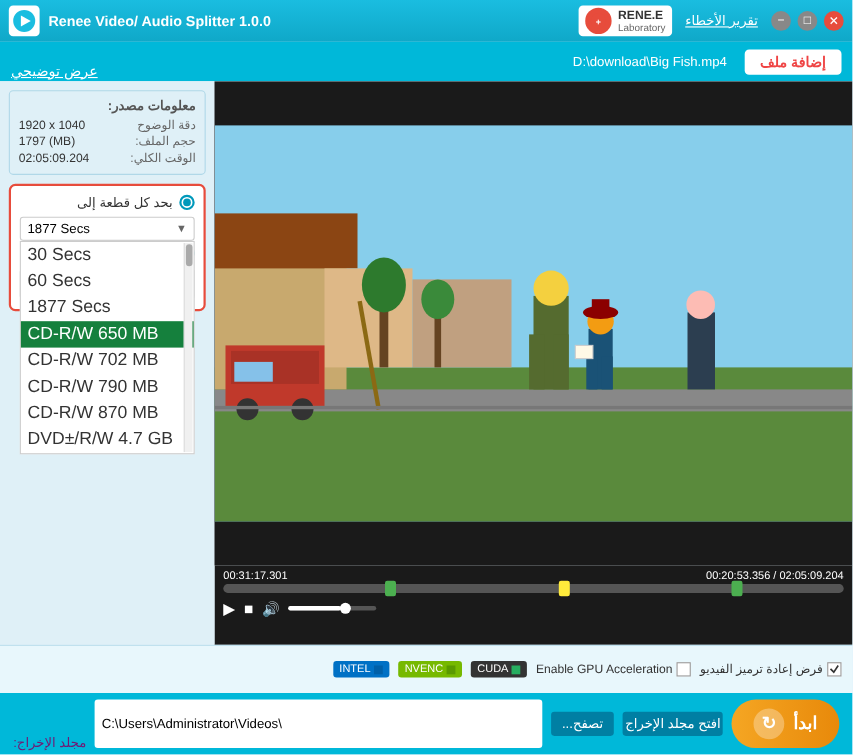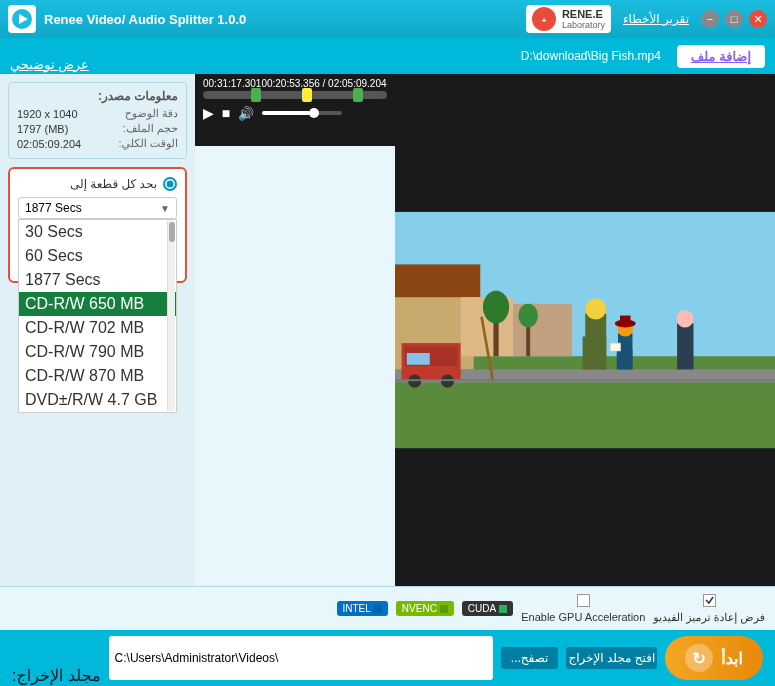--- a/index.html
+++ b/index.html
@@ -98,29 +98,28 @@
       background: #00b8d9;
       height: 36px;
       display: flex;
       align-items: center;
       padding: 0 10px;
       direction: rtl;
       gap: 16px;
     }
     .add-file-btn {
       background: white;
-      color: #8b5cf6;
+      color: #ef4444;
       border: none;
       border-radius: 4px;
       padding: 4px 14px;
       font-size: 13px;
       cursor: pointer;
       font-weight: bold;
       direction: rtl;
-      text-decoration: underline;
     }
     .file-path {
       color: white;
       font-size: 12px;
       direction: ltr;
     }
     .demo-link {
       color: white;
       font-size: 13px;
       text-decoration: underline;
@@ -391,21 +390,20 @@
       direction: rtl;
       gap: 8px;
     }
     .checkbox-label {
       display: flex;
       align-items: center;
       gap: 4px;
       font-size: 11px;
       color: #333;
       direction: rtl;
-      flex-direction: column;
     }
     .checkbox {
       width: 13px;
       height: 13px;
       border: 1px solid #999;
       background: white;
     }
     .gpu-badge {
       background: #333;
       color: white;
@@ -447,22 +445,22 @@
       width: 28px;
       height: 28px;
       background: rgba(255,255,255,0.3);
       border-radius: 50%;
       display: flex;
       align-items: center;
       justify-content: center;
       font-size: 16px;
     }
     .output-label {
-      color: #0f172a;
-      font-size: 16px;
+      color: #701a75;
+      font-size: 12px;
       white-space: nowrap;
       margin-top: 34px;
     }
     .output-input {
       flex: 1;
       height: 44px;
       border: none;
       border-radius: 3px;
       padding: 0 6px;
       font-size: 12px;
@@ -525,21 +523,21 @@
 </div>
 
 <div class="toolbar">
   <button class="add-file-btn">إضافة ملف</button>
   <span class="file-path">D:\download\Big Fish.mp4</span>
   <span class="demo-link">عرض توضيحي</span>
 </div>
 
 <div class="main-content">
 
-  <div style="flex:1;display:flex;flex-direction:row;">
+  <div style="flex:1;display:flex;flex-direction:column;">
 
     <div class="video-frame">
       <svg class="scene-svg" viewBox="0 0 580 360" xmlns="http://www.w3.org/2000/svg">
 
         <rect width="580" height="360" fill="#87CEEB"></rect>
 
         <rect y="220" width="580" height="140" fill="#5a8a3c"></rect>
         <rect y="240" width="580" height="20" fill="#888"></rect>
 
         <rect x="0" y="120" width="120" height="120" fill="#c8a96e"></rect>

